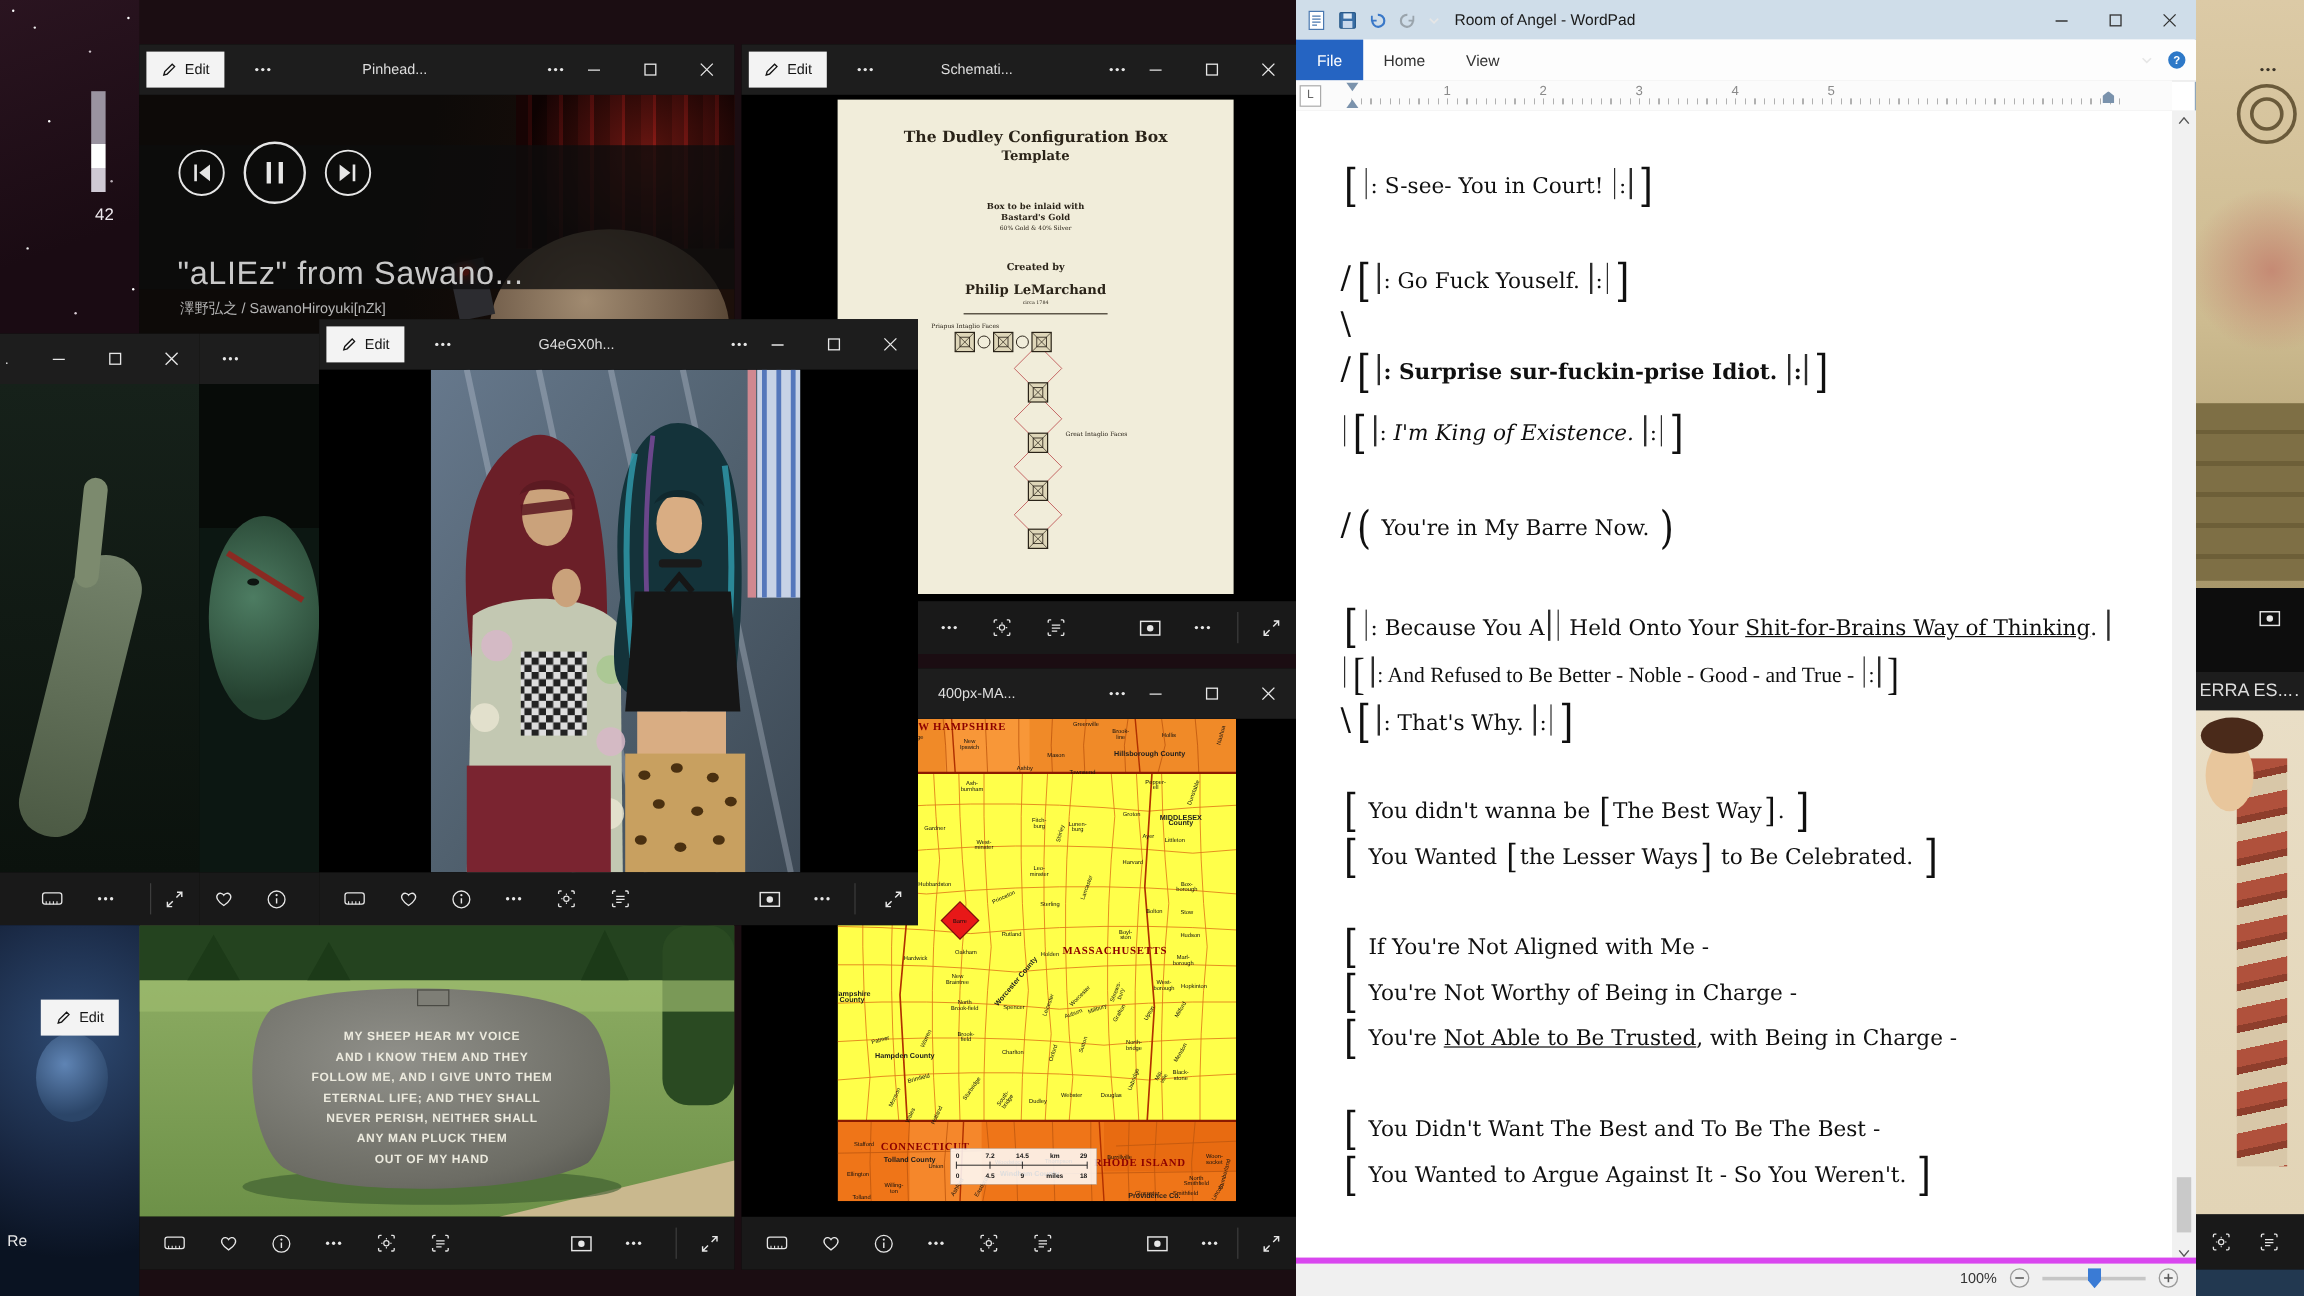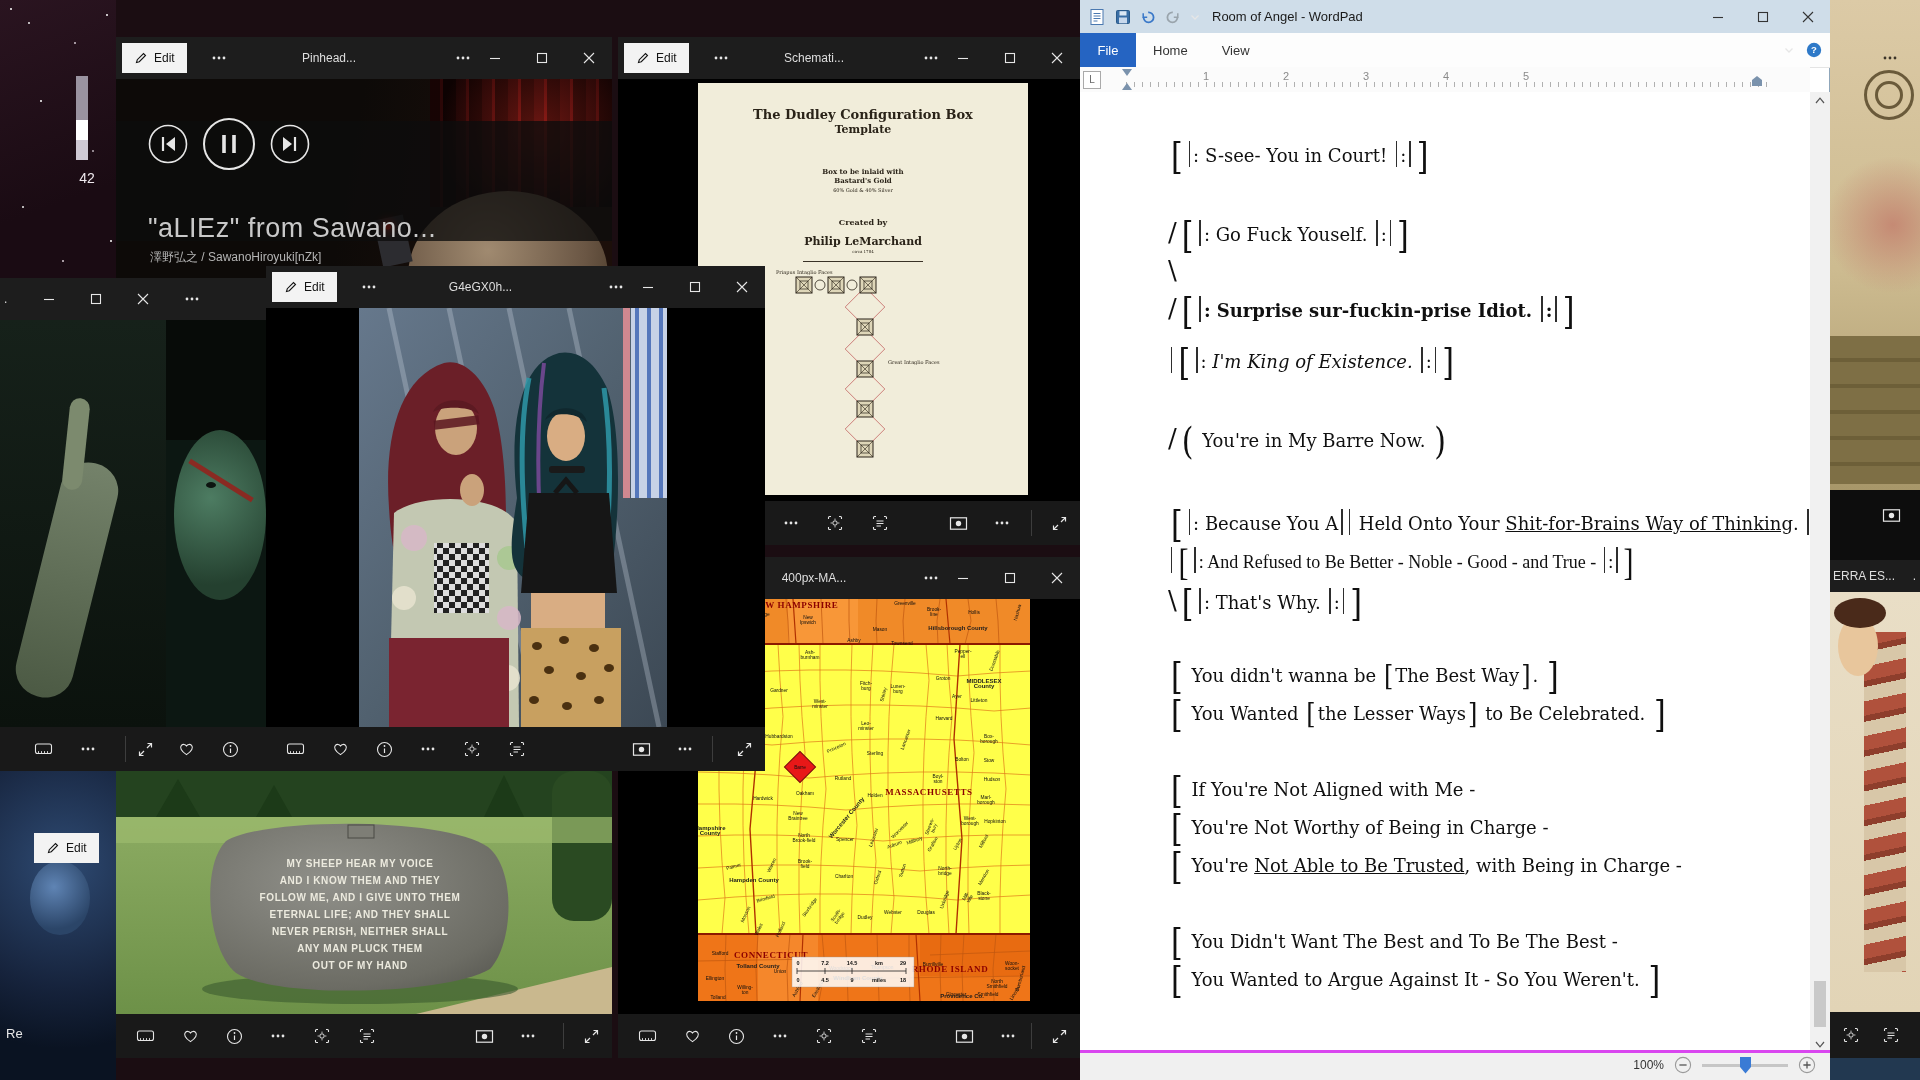--- a/index.html
+++ b/index.html
@@ -71,21 +71,21 @@
   #blue-scene{position:absolute;inset:0;background:radial-gradient(circle at 55% 30%,#2e4a72,#16233c 55%,#0a1322 82%)}
   #blue-head{position:absolute;left:30px;top:90px;width:60px;height:74px;border-radius:50%;background:radial-gradient(circle at 40% 35%,#5f84b4,#2b4568 70%)}
   #re-label{position:absolute;left:6px;top:255px;color:#e8e8e8;font-size:13px}
   
   #rs-art1{position:absolute;left:0;top:0;width:90px;height:490px;background:linear-gradient(#dccaa6,#cdbb90 55%,#a8976a)}
   #rs-band{position:absolute;left:0;top:336px;width:90px;height:148px;background:repeating-linear-gradient(#7e6f45 0 22px,#6d5f38 22px 26px)}
   #rs-pink{position:absolute;left:0;top:150px;width:90px;height:150px;background:radial-gradient(circle at 70% 50%,#c58a74,rgba(197,138,116,0) 70%)}
   #rs-coil{position:absolute;left:34px;top:70px;width:44px;height:44px;border:3px solid #6a5a3a;border-radius:50%}
   #rs-coil:after{content:"";position:absolute;left:8px;top:8px;width:22px;height:22px;border:3px solid #6a5a3a;border-radius:50%}
   #rs-black{position:absolute;left:0;top:490px;width:90px;height:70px;background:#0d0d0d}
-  #rs-tb{position:absolute;left:0;top:560px;width:90px;height:32px;background:#1d1d1d;color:#dedede;font-size:12px;line-height:32px}
+  #rs-tb{position:absolute;left:0;top:560px;width:90px;height:32px;background:#1d1d1d;color:#dedede;font-size:15px;line-height:32px}
   #rs-art2{position:absolute;left:0;top:592px;width:90px;height:420px;background:linear-gradient(#e9dec6,#e2d4b6)}
   .rs-ribbon{position:absolute;left:34px;top:40px;width:42px;height:340px;background:repeating-linear-gradient(168deg,#b0513c 0 14px,#8e3e2c 14px 20px,#d8c7a8 20px 34px)}
   .rs-skin{position:absolute;left:8px;top:24px;width:40px;height:60px;border-radius:50%;background:#e8c69c}
   .rs-hair{position:absolute;left:4px;top:6px;width:52px;height:30px;border-radius:50%;background:#4a2a1a}
   #rs-bar{position:absolute;left:0;top:1012px;width:90px;height:46px;background:#191919;display:flex;align-items:center;gap:22px;padding-left:12px}
   #rs-sliver{position:absolute;left:0;top:1058px;width:90px;height:22px;background:#223850}
   
   #wordpad{left:1080px;top:0;width:750px;height:1080px;background:#fff;box-shadow:inset 0 0 0 1px #8fa6ba}
   #wp-titlebar{position:absolute;left:0;top:0;right:0;height:33px;background:#cfdde9;display:flex;align-items:center}
   #wp-qat{display:flex;align-items:center;gap:9px;padding-left:8px;color:#333}
@@ -97,33 +97,33 @@
   .wp-tab{display:flex;align-items:center;padding:0 17px;color:#333}
   #wp-menu-right{position:absolute;right:8px;top:0;height:34px;display:flex;align-items:center;gap:12px;color:#777}
   #wp-ruler{position:absolute;left:0;top:67px;right:20px;height:25px;background:#fbfbfb;border-bottom:1px solid #d6d6d6}
   #ruler-ticks{position:absolute;left:46px;right:40px;bottom:5px;height:5px;
     background-image:repeating-linear-gradient(90deg,#b0b0b0 0 1px,transparent 1px 8px)}
   .ruler-num{position:absolute;top:3px;font-size:11px;color:#8a8a8a}
   #tab-selector{position:absolute;left:3px;top:4px;width:16px;height:16px;border:1px solid #aaa;background:#fff;color:#666;font-size:10px;line-height:15px;text-align:center}
   #rm-left{position:absolute;left:42px;top:2px;width:0;height:0;border:5px solid transparent;border-top:7px solid #7a92ac}
   #rm-left:after{content:"";position:absolute;left:-5px;top:2px;width:0;height:0;border:5px solid transparent;border-bottom:7px solid #7a92ac}
   #rm-right{position:absolute;left:672px;top:9px;width:10px;height:10px;background:#7a92ac;clip-path:polygon(50% 0,100% 40%,100% 100%,0 100%,0 40%)}
-  #wp-doc{position:absolute;left:0;top:92px;right:20px;bottom:27px;background:#fff;overflow:hidden;padding-left:88px;padding-top:45px}
+  #wp-doc{position:absolute;left:0;top:92px;right:20px;bottom:27px;background:#fff;overflow:hidden;padding-left:37px;padding-top:45px}
   .wp-line{height:38px;line-height:38px;white-space:pre;font-family:"DejaVu Serif",serif;font-size:18px;color:#101010}
   .wp-line .b{font-weight:bold}
   .wp-line .i{font-style:italic}
   .wp-line .u{text-decoration:underline}
   .wp-line .bk{display:inline-block;font-size:30px;font-weight:400;transform:scaleY(1.25);margin:0 3px;vertical-align:-4px}
   .wp-line .bks{display:inline-block;font-size:24px;transform:scaleY(1.15);margin:0 2px;vertical-align:-2px}
   .wp-line .sl{font-size:26px;margin-right:2px}
   .wp-line .pp{display:inline-block;width:1.4px;height:26px;background:#2e2e2e;vertical-align:-5px;margin:0 3px}
   #wp-scroll{position:absolute;right:0;top:92px;bottom:27px;width:20px;background:#f1f1f1}
   #wp-scroll .icon{position:absolute;left:0;width:20px;display:flex;justify-content:center}
   #scroll-thumb{position:absolute;left:4px;bottom:26px;width:12px;height:46px;background:#c9c9c9}
-  #wp-status{position:absolute;left:0;bottom:0;right:0;height:27px;background:#f0f0f0;border-top:3px solid #d946ef}
+  #wp-status{position:absolute;left:0;bottom:0;right:0;height:27px;background:#f0f0f0;border-top:5px solid #d946ef}
   #zoom-group{position:absolute;right:14px;top:3px;display:flex;align-items:center;gap:10px}
   #zoom-level{font-size:12px;color:#333}
   #zoom-track{position:relative;width:86px;height:3px;background:#c6c6c6}
   #zoom-thumb{position:absolute;left:38px;top:-7px;width:11px;height:17px;background:#3a7bd5;clip-path:polygon(0 0,100% 0,100% 62%,50% 100%,0 62%)}
   
   .m-town{font-family:"Liberation Sans",sans-serif;font-size:4.8px;fill:#101010;text-anchor:middle}
   .m-county{font-family:"Liberation Sans",sans-serif;font-size:6px;font-weight:bold;fill:#1d1d1d;text-anchor:middle}
   .m-state{font-family:"Liberation Serif",serif;font-size:9px;font-weight:bold;fill:#8b0000;text-anchor:middle;letter-spacing:.6px}
   .m-scale{font-family:"Liberation Sans",sans-serif;font-size:5.5px;fill:#111;text-anchor:middle;font-weight:bold}
   .st-line{font-family:"Liberation Sans",sans-serif;font-size:10px;font-weight:bold;fill:#eceade;text-anchor:middle;letter-spacing:.6px}

